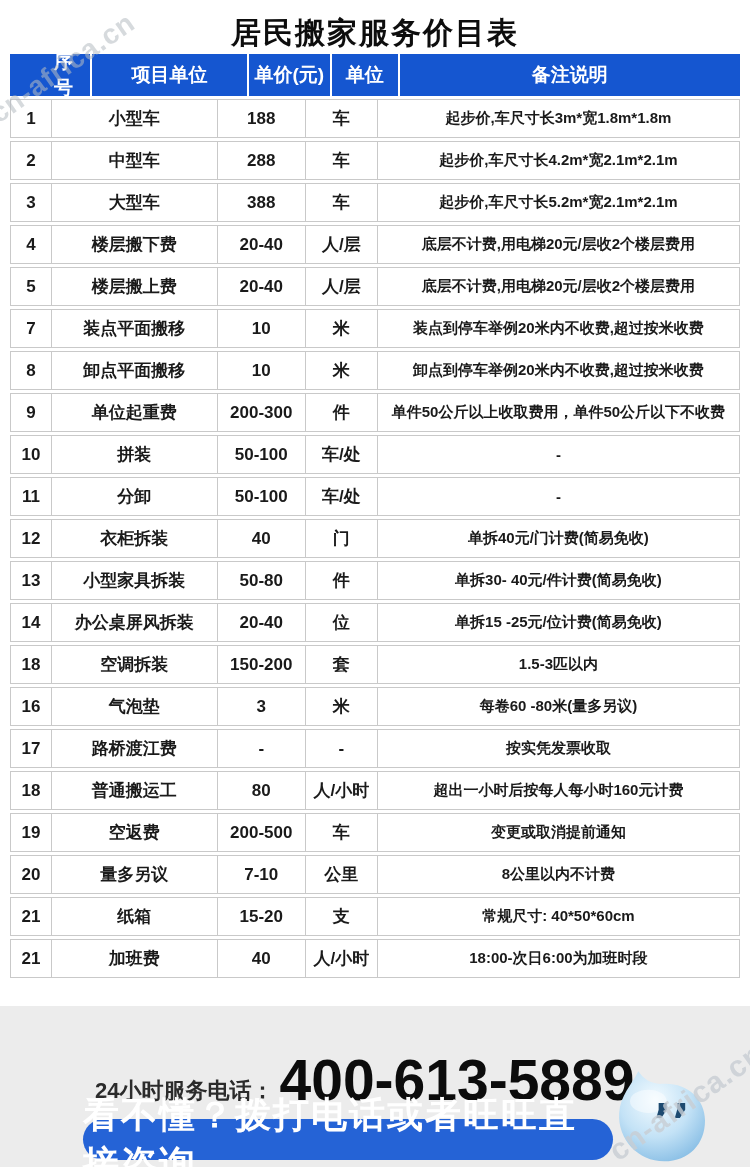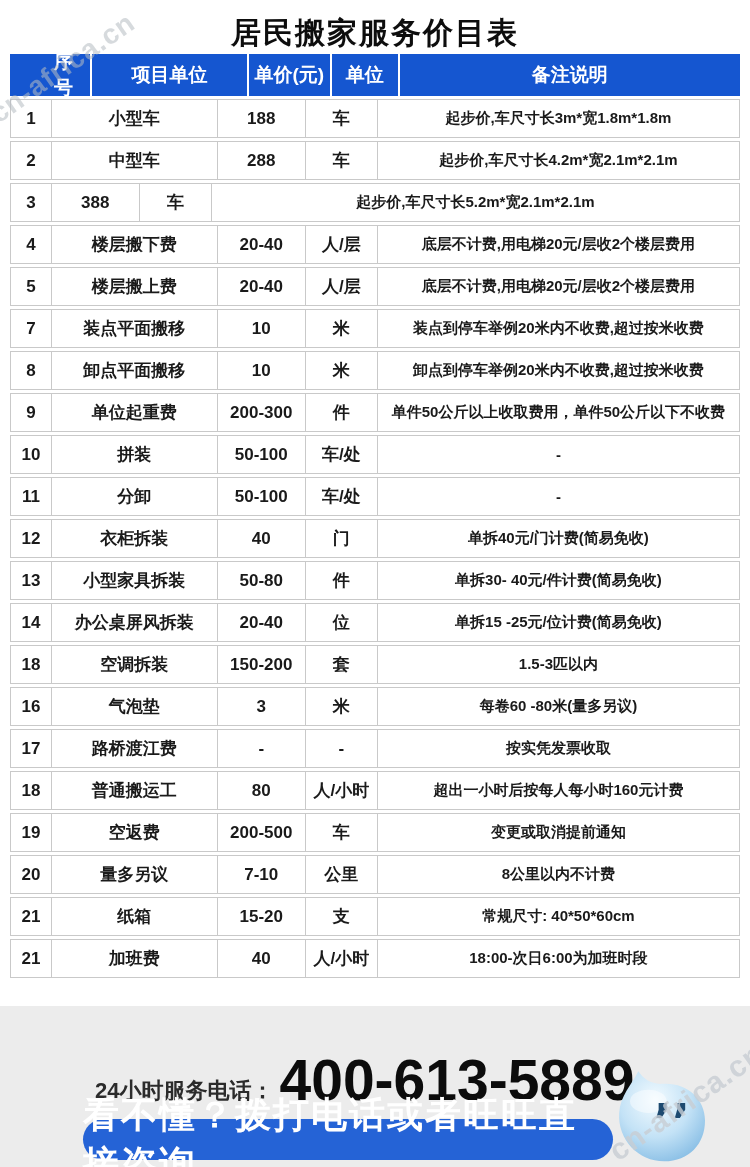--- a/index.html
+++ b/index.html
@@ -85,20 +85,21 @@
         </div>
         <div class="trow">
           <div class="cell c0">2</div>
           <div class="cell c1">中型车</div>
           <div class="cell c2">288</div>
           <div class="cell c3">车</div>
           <div class="cell c4">起步价,车尺寸长4.2m*宽2.1m*2.1m</div>
         </div>
         <div class="trow">
           <div class="cell c0">3</div>
+          <div class="cell c1">大型车</div>
           <div class="cell c2">388</div>
           <div class="cell c3">车</div>
           <div class="cell c4">起步价,车尺寸长5.2m*宽2.1m*2.1m</div>
         </div>
         <div class="trow">
           <div class="cell c0">4</div>
           <div class="cell c1">楼层搬下费</div>
           <div class="cell c2">20-40</div>
           <div class="cell c3">人/层</div>
           <div class="cell c4">底层不计费,用电梯20元/层收2个楼层费用</div>

